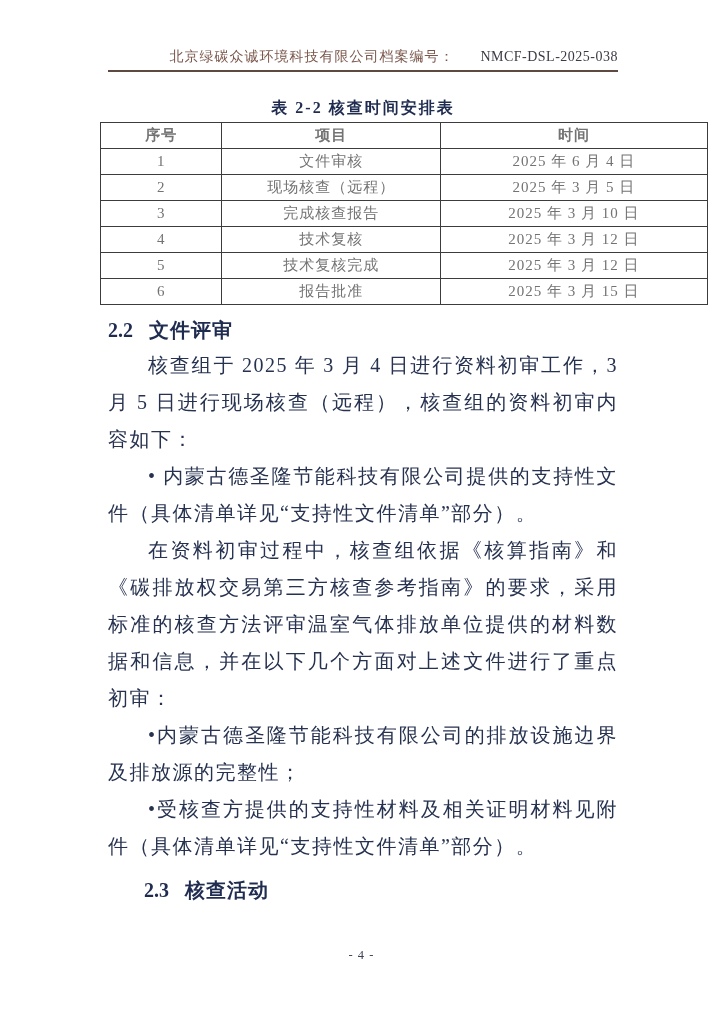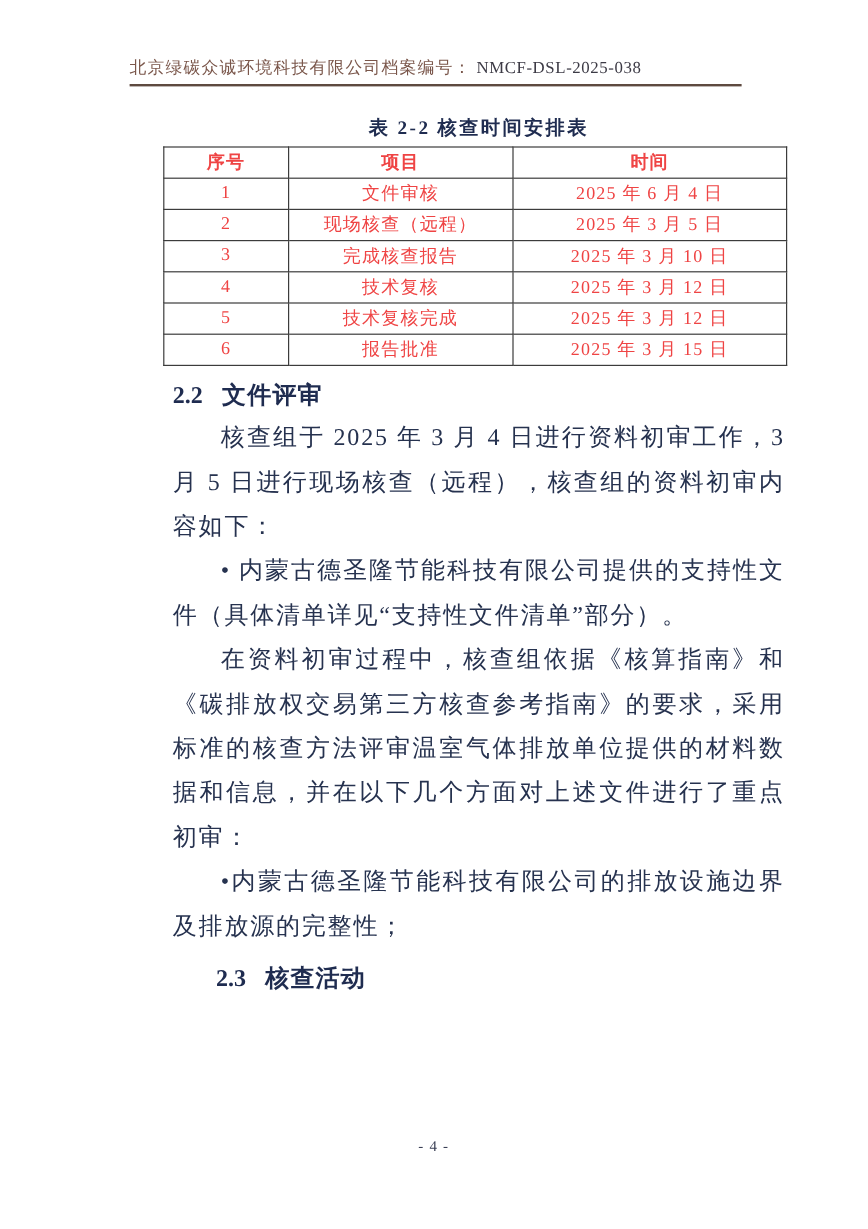--- a/index.html
+++ b/index.html
@@ -12,49 +12,49 @@
     overflow: hidden;
   }
   .page {
     position: absolute; inset: 0;
     background: #ffffff;
   }
   
   .doc-header {
     position: absolute;
     left: 108px; width: 510px; top: 48px;
-    display: flex; justify-content: flex-start; align-items: flex-end;
+    display: flex; justify-content: flex-end; align-items: flex-end;
     padding-bottom: 4px;
     border-bottom: 2px solid #5e4a40;
     font-size: 14px;
     letter-spacing: 1px;
   }
   .doc-header .company { color: #7a564a; }
   .doc-header .file-no-wrap { color: #7a564a; }
-  .doc-header .file-no { color: #3c3a45; margin-left: 4px; letter-spacing: 0.5px; }
+  .doc-header .file-no { color: #3c3a45; margin-left: 26px; letter-spacing: 0.5px; }
   
   .content {
     position: absolute;
-    left: 108px; width: 510px; top: 96px; margin-left: 36px;
+    left: 108px; width: 510px; top: 96px;
   }
   .table-title {
     text-align: center;
     font-weight: bold;
     font-size: 16px;
     color: #1f2c50;
     letter-spacing: 2px;
     height: 26px; line-height: 24px;
   }
   table.schedule {
-    width: 520px;
+    width: 608px;
     margin-left: -8px;
     border-collapse: collapse;
     table-layout: fixed;
     font-size: 15px;
-    color: #ef4444;
+    color: #737373;
   }
   table.schedule th, table.schedule td {
     border: 1.5px solid #3c3c3c;
     height: 26px;
     text-align: center;
     vertical-align: middle;
     letter-spacing: 1px;
     padding: 0 2px;
   }
   table.schedule th { font-weight: bold; }
@@ -159,20 +159,21 @@
     </div>
 
     <p class="para first">核查组于 2025 年 3 月 4 日进行资料初审工作，3 月 5 日进行现场核查（远程），核查组的资料初审内容如下：</p>
 
     <p class="para">• 内蒙古德圣隆节能科技有限公司提供的支持性文件（具体清单详见“支持性文件清单”部分）。</p>
 
     <p class="para">在资料初审过程中，核查组依据《核算指南》和《碳排放权交易第三方核查参考指南》的要求，采用标准的核查方法评审温室气体排放单位提供的材料数据和信息，并在以下几个方面对上述文件进行了重点初审：</p>
 
     <p class="para">•内蒙古德圣隆节能科技有限公司的排放设施边界及排放源的完整性；</p>
 
+    <p class="para">•受核查方提供的支持性材料及相关证明材料见附件（具体清单详见“支持性文件清单”部分）。</p>
 
     <div class="sec-heading indented">
       <span class="sec-num">2.3</span><span>核查活动</span>
     </div>
 
 
   </div>
 
   <div class="doc-footer">- 4 -</div>
 

